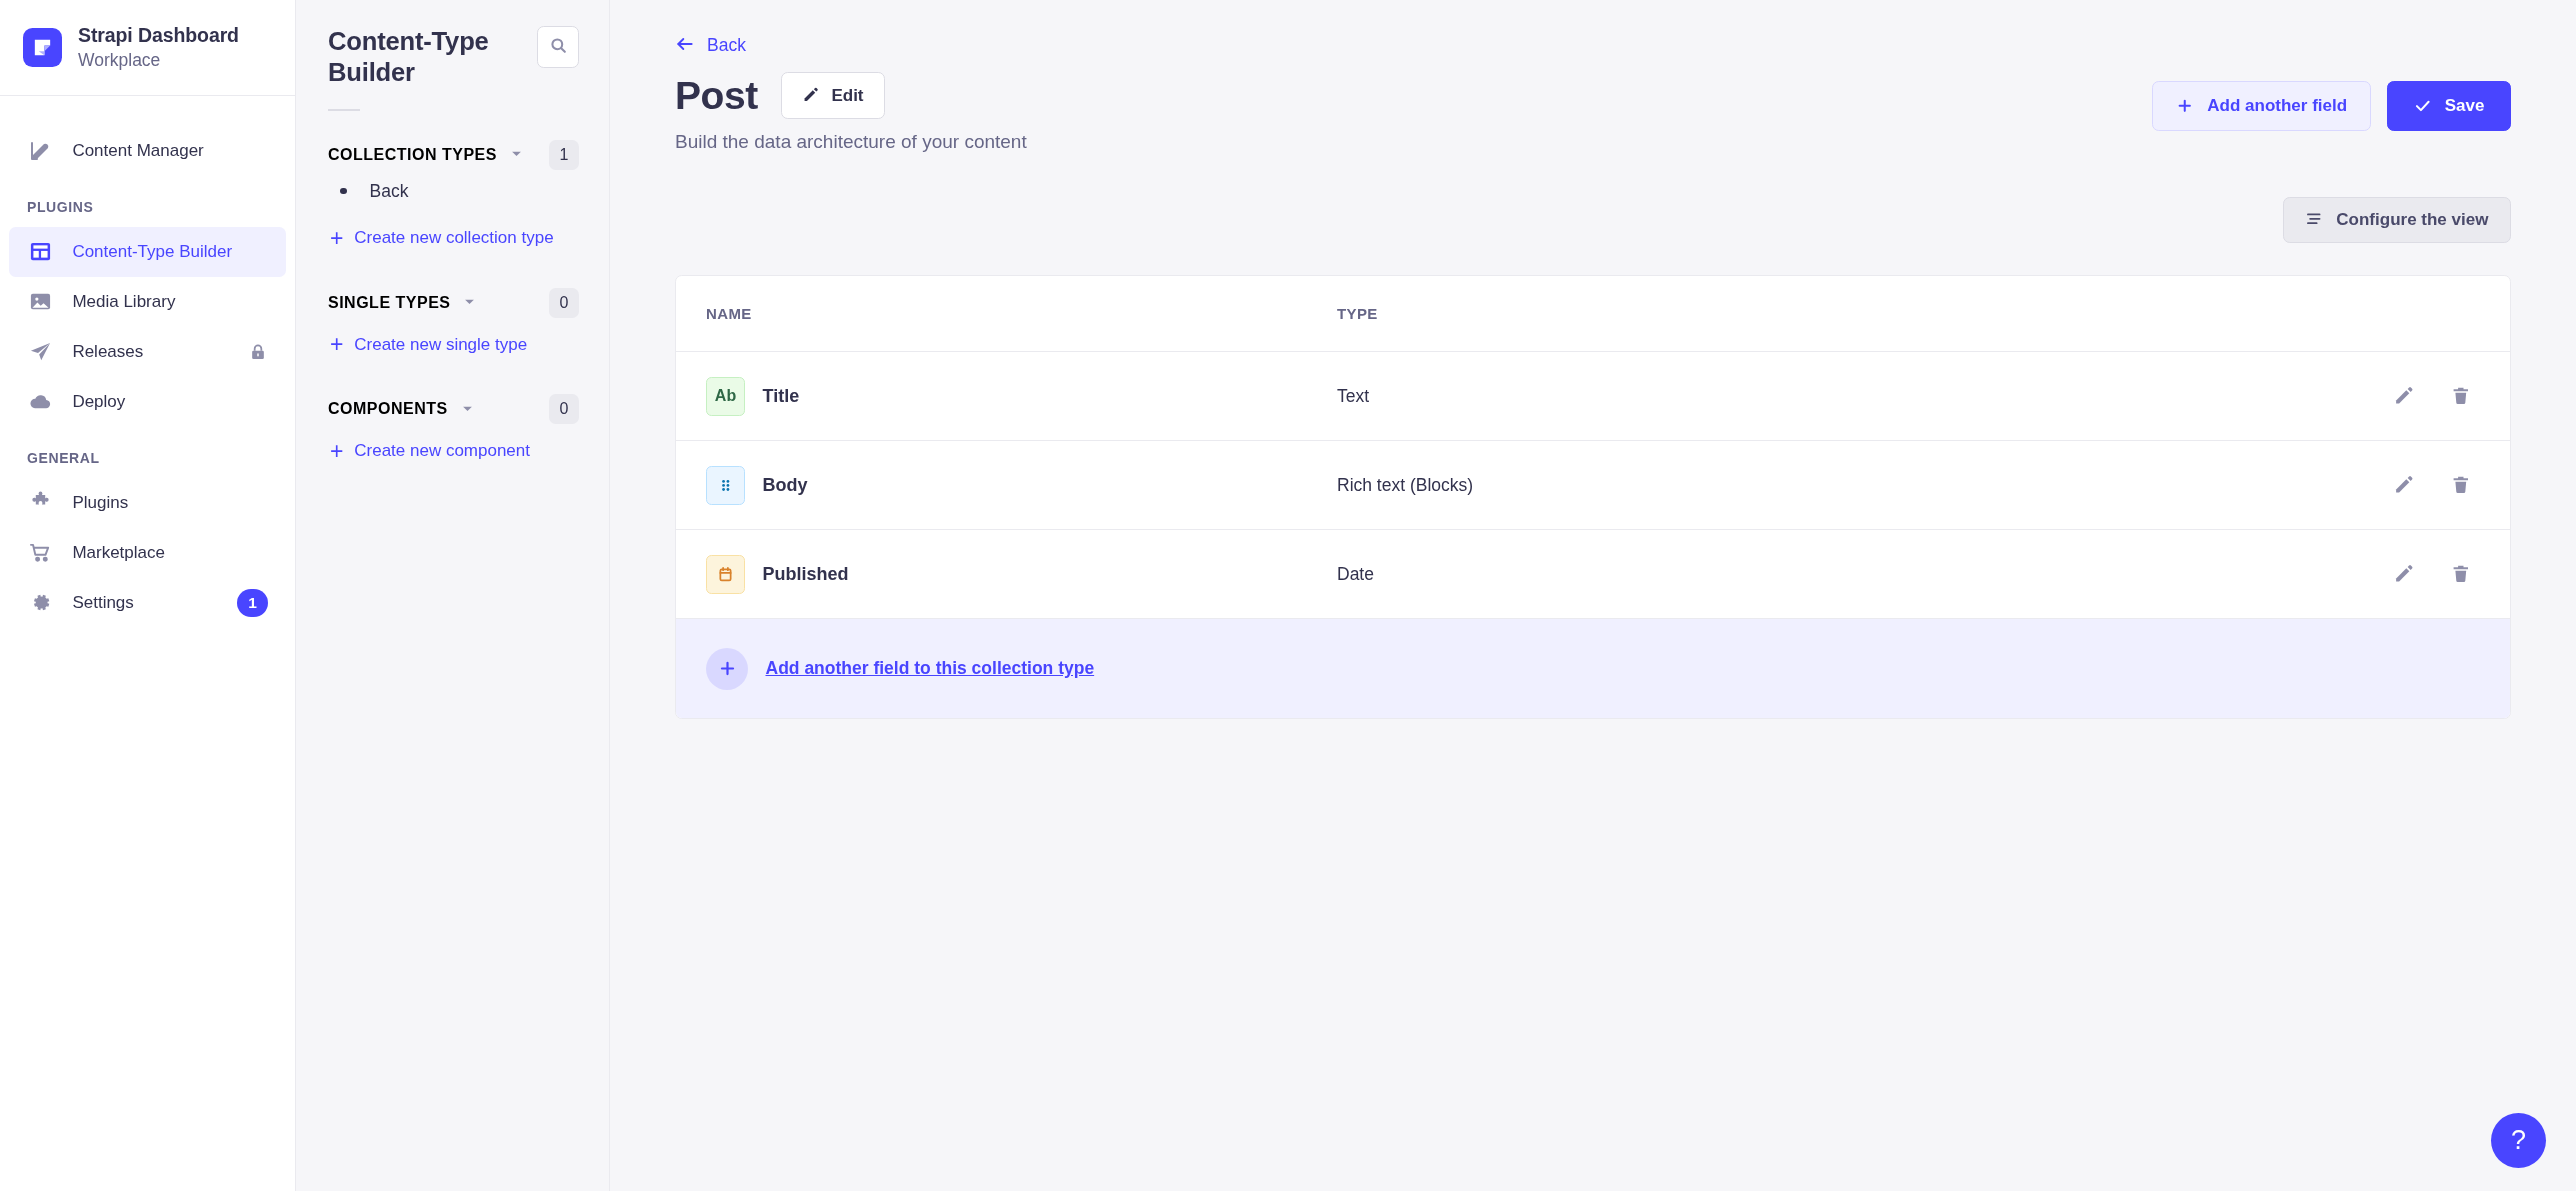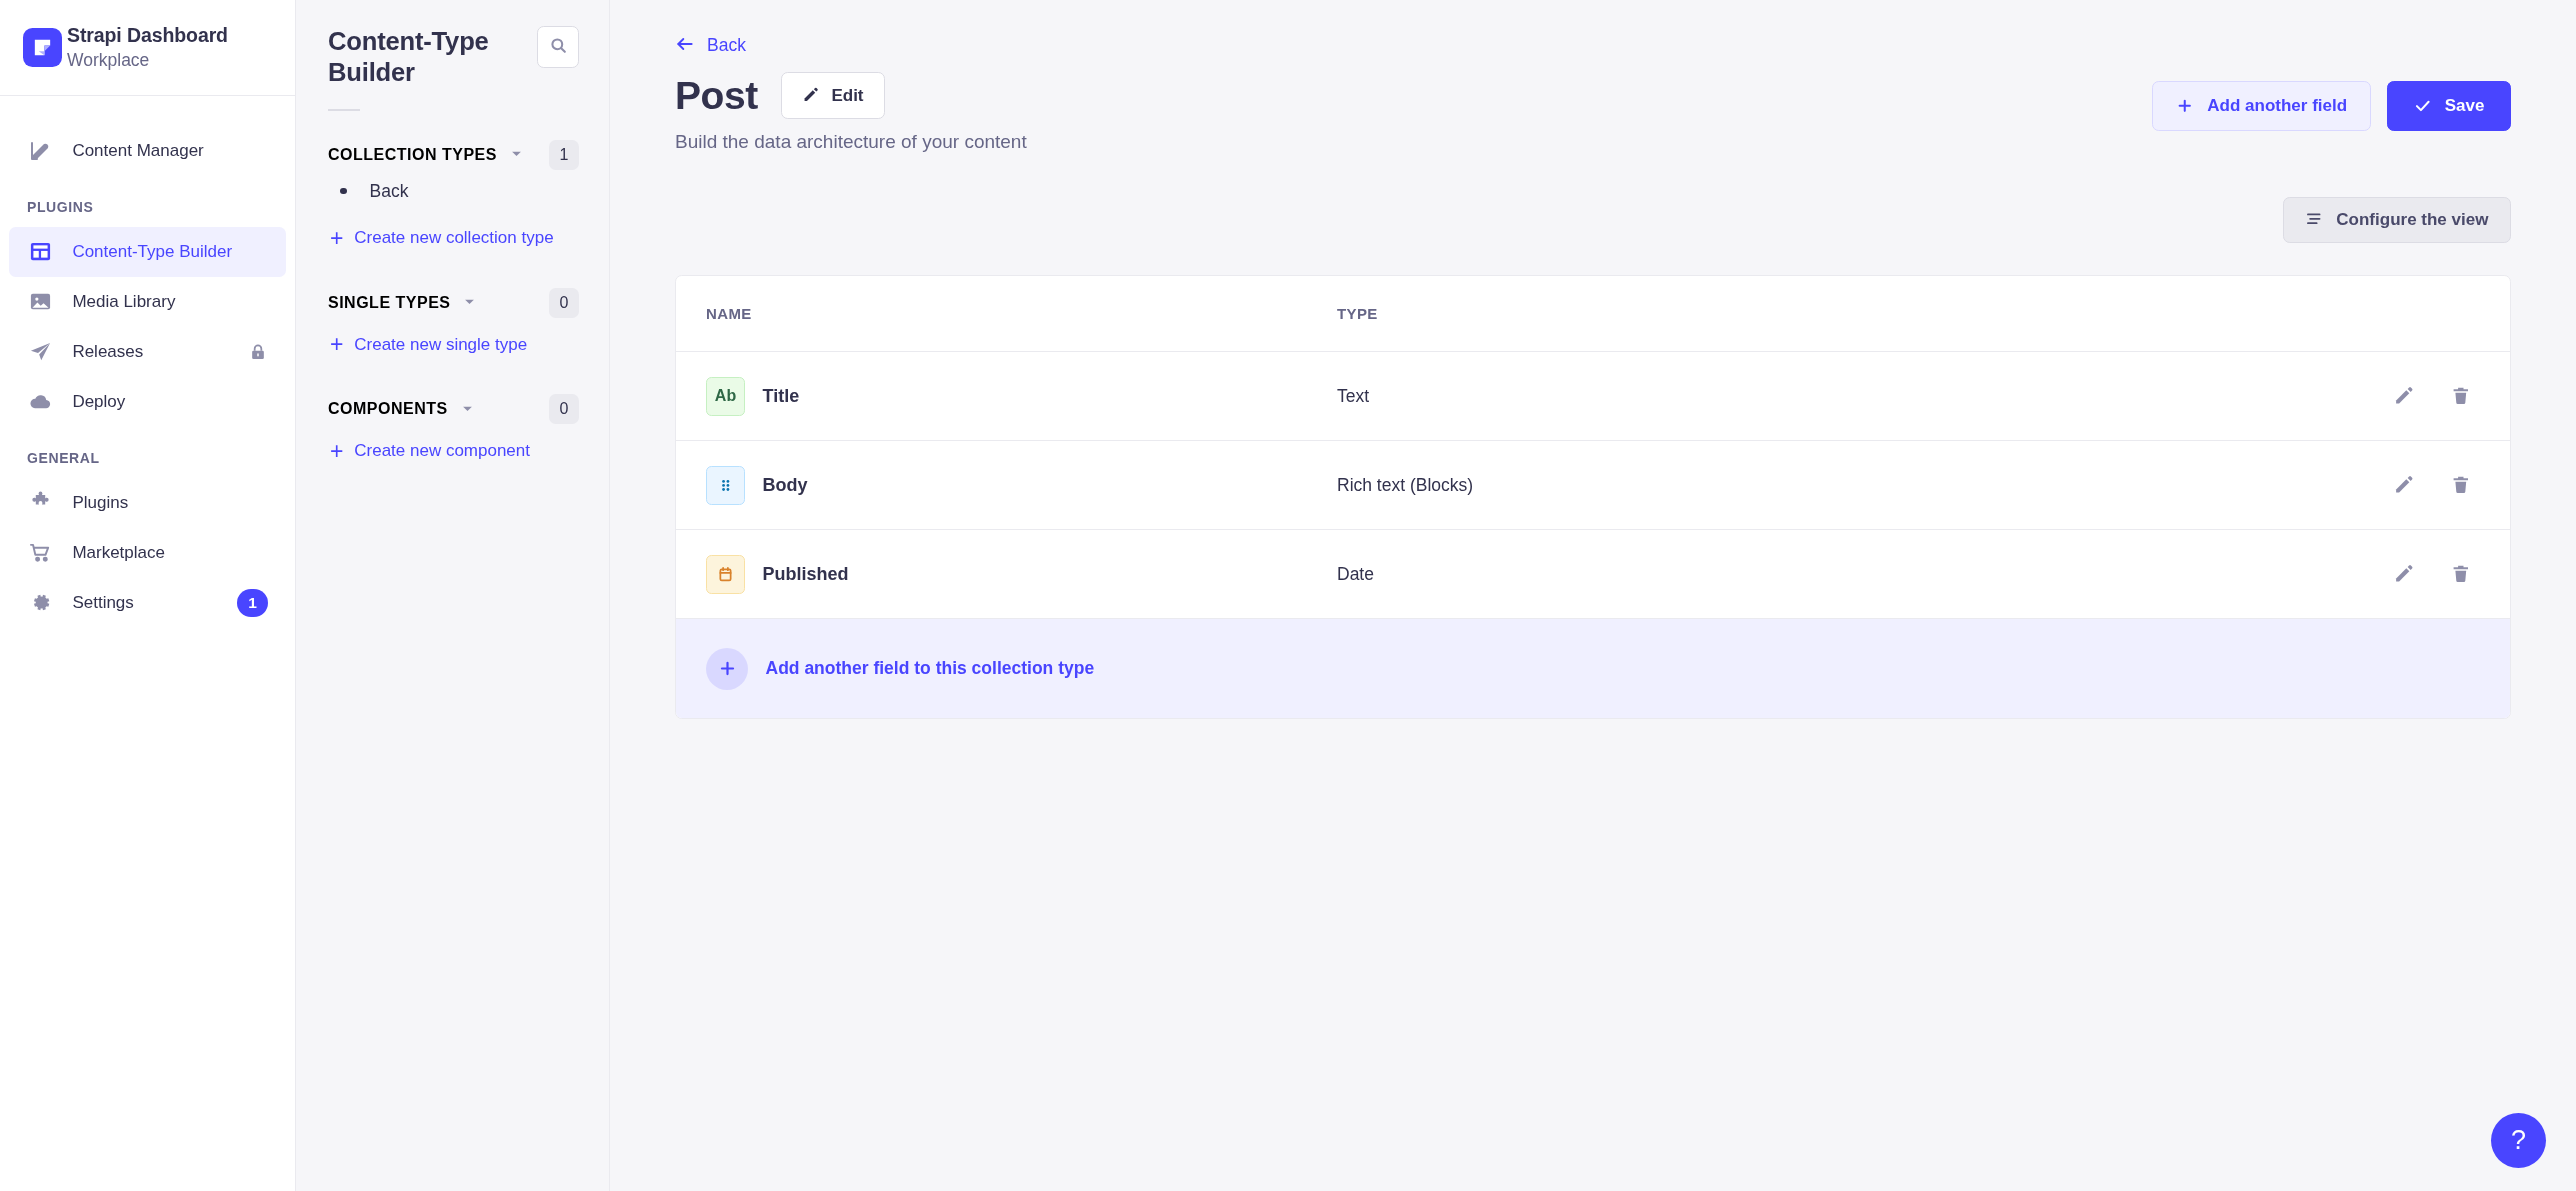--- a/index.html
+++ b/index.html
@@ -12,21 +12,21 @@
   .app { display: flex; width: 2576px; height: 1192px; }
 
   
   .nav {
     width: 296px; height: 1192px; flex: 0 0 296px;
     background: #ffffff;
     border-right: 1.3px solid #eaeaef;
     display: flex; flex-direction: column;
   }
   .nav-brand {
-    display: flex; align-items: center; gap: 5px;
+    display: flex; align-items: center; gap: 16px;
     padding: 24px 0 24px 23px;
     border-bottom: 1.3px solid #eaeaef;
     height: 96px;
   }
   .brand-logo {
     width: 39px; height: 39px; border-radius: 9.4px;
     background: #4945ff;
     display: flex; align-items: center; justify-content: center;
     flex: 0 0 39px;
   }
@@ -176,21 +176,21 @@
   .act-btn { width: 27px; height: 27px; display: flex; align-items: center; justify-content: center; cursor: pointer; }
 
   .card-foot {
     display: flex; align-items: center; gap: 17.5px;
     height: 100px; padding: 0 30px; background: #f0f0ff; border-top: 1.3px solid #eaeaef;
   }
   .foot-circle {
     width: 42px; height: 42px; border-radius: 50%; background: #d9d8ff;
     display: flex; align-items: center; justify-content: center; flex: 0 0 42px;
   }
-  .foot-txt { font-size: 17.5px; color: #4945ff; font-weight: 600; }
+  .foot-txt { font-size: 17.5px; color: #4945ff; font-weight: 600; text-decoration: underline; }
 
   .help-fab {
     position: absolute; right: 30px; bottom: 24px;
     width: 55px; height: 55px; border-radius: 50%; background: #4945ff;
     display: flex; align-items: center; justify-content: center;
     color: #fff; font-size: 27px; font-weight: 400; cursor: pointer;
   }
 </style>
 </head>
 <body>

